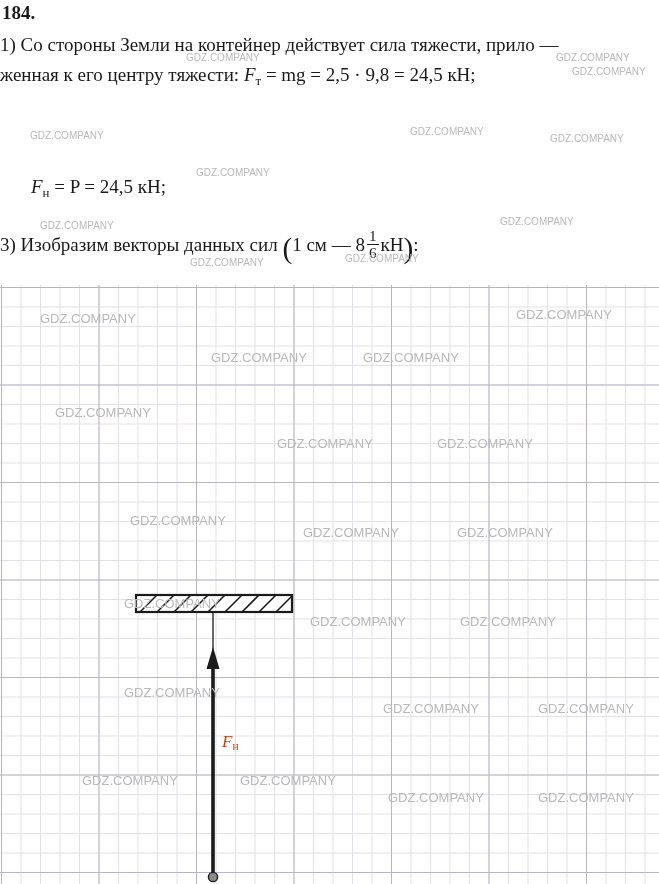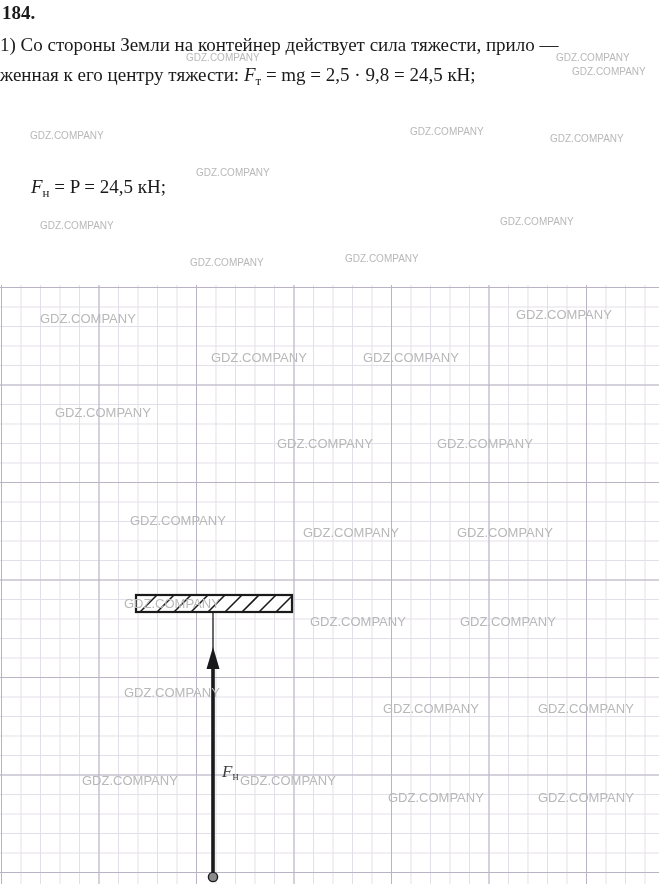--- a/index.html
+++ b/index.html
@@ -97,22 +97,21 @@
       linear-gradient(to bottom, #b9b3c4 1px, transparent 1px);
     background-size: 97.5px 97.5px;
     background-position: 1px 2px;
   }
   .fig-svg { position: absolute; left: 0; top: 0; }
 
   .label {
     position: absolute;
     font-family: "Liberation Serif", serif;
     font-size: 17px;
-    color: #404040;
-    margin-top: 30px;
+    color: #c2410c;
   }
   .lbl-fn { left: 222px; top: 447px; font-style: italic; }
 
   
   .wm {
     position: absolute;
     color: #b8b8b8;
     font-family: Liberation Sans, sans-serif;
     font-size: 13px;
     white-space: nowrap;
@@ -139,20 +138,24 @@
   </div>
 
 
   <div class="para p2c">
     <span class="math">
       <span>F</span><span class="sub">н</span>
       <span class="up">= P = 24,5 кН;</span>
     </span>
   </div>
 
+  <div class="para p3">
+    <span>3) Изобразим векторы данных сил</span>
+    <span class="bigparen">(</span><span>1 см — 8</span><span class="frac"><span class="num">1</span><span class="den">6</span></span><span>кН</span><span class="bigparen">)</span><span>:</span>
+  </div>
 
   <div class="wm sm" style="left:186px; top:52px;">GDZ.COMPANY</div>
   <div class="wm sm" style="left:556px; top:52px;">GDZ.COMPANY</div>
   <div class="wm sm" style="left:572px; top:66px;">GDZ.COMPANY</div>
   <div class="wm sm" style="left:30px;  top:130px;">GDZ.COMPANY</div>
   <div class="wm sm" style="left:410px; top:126px;">GDZ.COMPANY</div>
   <div class="wm sm" style="left:550px; top:133px;">GDZ.COMPANY</div>
   <div class="wm sm" style="left:196px; top:167px;">GDZ.COMPANY</div>
   <div class="wm sm" style="left:40px;  top:220px;">GDZ.COMPANY</div>
   <div class="wm sm" style="left:500px; top:216px;">GDZ.COMPANY</div>

